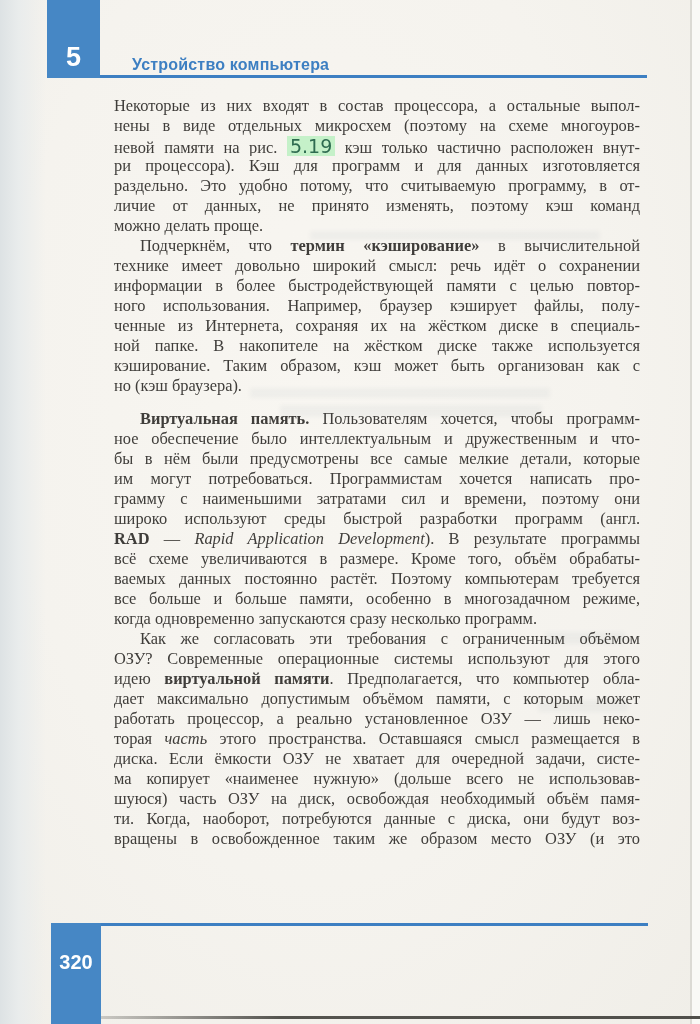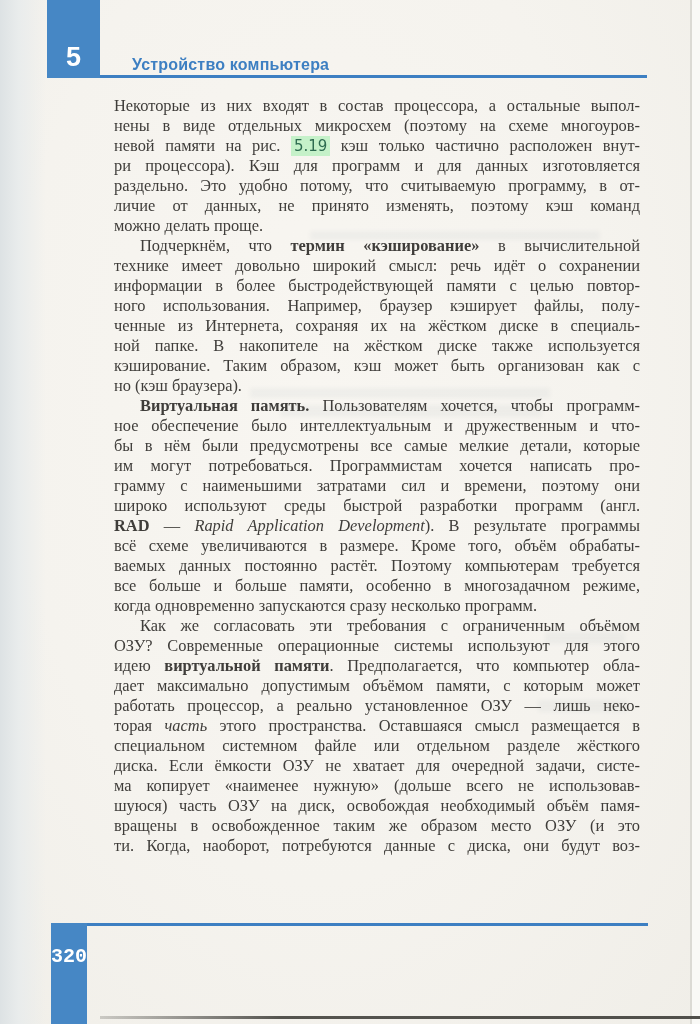--- a/index.html
+++ b/index.html
@@ -43,45 +43,45 @@
     font-family: "Liberation Sans", sans-serif; font-weight: bold;
     font-size: 16px; letter-spacing: 0.2px;
     color: var(--accent-deep, #3d7fc2);
   }
   
   .body-text {
     position: absolute; left: 114px; top: 96px; width: 526px;
     font-size: 16.4px; color: var(--body-text, #3f3d3a);
   }
   .para { margin: 0; }
-  .para.gap { }
+  .para.gap { margin-top: 13px; }
   .line {
     height: 20px; line-height: 20px; overflow: hidden;
     text-align: justify; text-align-last: justify;
   }
   .line.last { text-align-last: left; }
   .para.indent .line.first { text-indent: 26px; }
   .b { font-weight: bold; }
   .i { font-style: italic; }
   .hl {
     background: var(--hl-bg, #c5f1c9);
     color: var(--hl-text, #2e6b50);
     font-family: "DejaVu Sans", "Liberation Sans", sans-serif;
-    font-size: 15px; padding: 15px 3px 2px 3px; cursor: pointer;
+    font-size: 19px; padding: 15px 3px 2px 3px; cursor: pointer;
   }
   
   .footer-rule {
     position: absolute; left: 51px; top: 923px; width: 597px; height: 3px;
     background: var(--accent-deep, #3d7fc2);
   }
   .page-number-box {
-    position: absolute; left: 51px; top: 923px; width: 36px; height: 101px;
+    position: absolute; left: 51px; top: 923px; width: 50px; height: 101px;
     background: var(--accent, #4687c5); color: #ffffff;
-    font-family: Liberation Mono, monospace; font-weight: bold; font-size: 20px;
-    text-align: center; padding-top: 22px; box-sizing: border-box; z-index: 3;
+    font-family: Liberation Sans, sans-serif; font-weight: bold; font-size: 20px;
+    text-align: center; padding-top: 28px; box-sizing: border-box; z-index: 3;
   }
   
   .smudge {
     position: absolute; background: #5f7483; opacity: 0.055;
     filter: blur(2px); border-radius: 2px; pointer-events: none;
   }
   .sm1 { left: 310px; top: 231px; width: 290px; height: 9px; }
   .sm2 { left: 250px; top: 388px; width: 300px; height: 10px; }
   .sm3 { left: 280px; top: 405px; width: 262px; height: 12px; }
   .sm4 { left: 545px; top: 632px; width: 80px; height: 12px; }
@@ -139,26 +139,25 @@
         <div class="line"><span class="">все больше и больше памяти, особенно в многозадачном режиме,</span></div>
         <div class="line last"><span class="">когда одновременно запускаются сразу несколько программ.</span></div>
       </div>
       <div class="para indent">
         <div class="line first"><span class="">Как же согласовать эти требования с ограниченным объёмом</span></div>
         <div class="line"><span class="">ОЗУ? Современные операционные системы используют для этого</span></div>
         <div class="line"><span class="">идею </span><span class="b ">виртуальной памяти</span><span class="">. Предполагается, что компьютер обла-</span></div>
         <div class="line"><span class="">дает максимально допустимым объёмом памяти, с которым может</span></div>
         <div class="line"><span class="">работать процессор, а реально установленное ОЗУ — лишь неко-</span></div>
         <div class="line"><span class="">торая </span><span class="i">часть</span><span class=""> этого пространства. Оставшаяся смысл размещается в</span></div>
-        <div class="line"><span class="">специальном системном файле или отдельном разделе жёсткого</span></div>
         <div class="line"><span class="">диска. Если ёмкости ОЗУ не хватает для очередной задачи, систе-</span></div>
         <div class="line"><span class="">ма копирует «наименее нужную» (дольше всего не использовав-</span></div>
         <div class="line"><span class="">шуюся) часть ОЗУ на диск, освобождая необходимый объём памя-</span></div>
+        <div class="line"><span class="">ти. Когда, наоборот, потребуются данные с диска, они будут воз-</span></div>
         <div class="line"><span class="">вращены в освобожденное таким же образом место ОЗУ (и это</span></div>
-        <div class="line"><span class="">ти. Когда, наоборот, потребуются данные с диска, они будут воз-</span></div>
       </div>
     </main>
 
   <div class="footer-rule"></div>
   <div class="page-number-box">
     <span>320</span>
   </div>
 
   <div class="edge-bottom"></div>
 </div>

